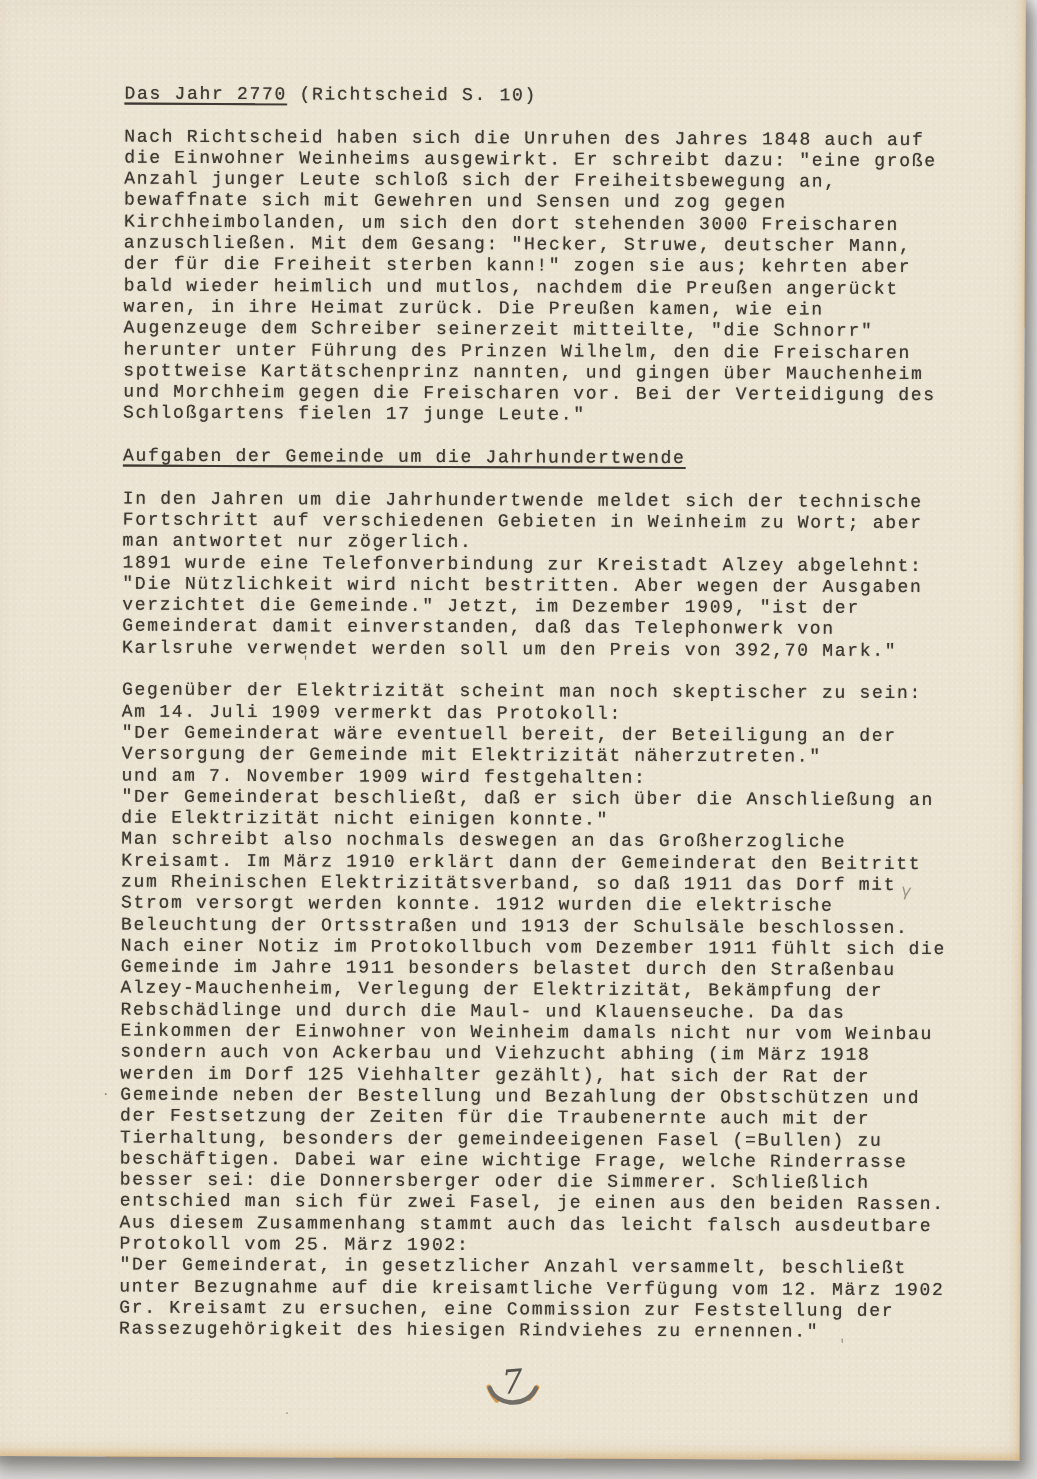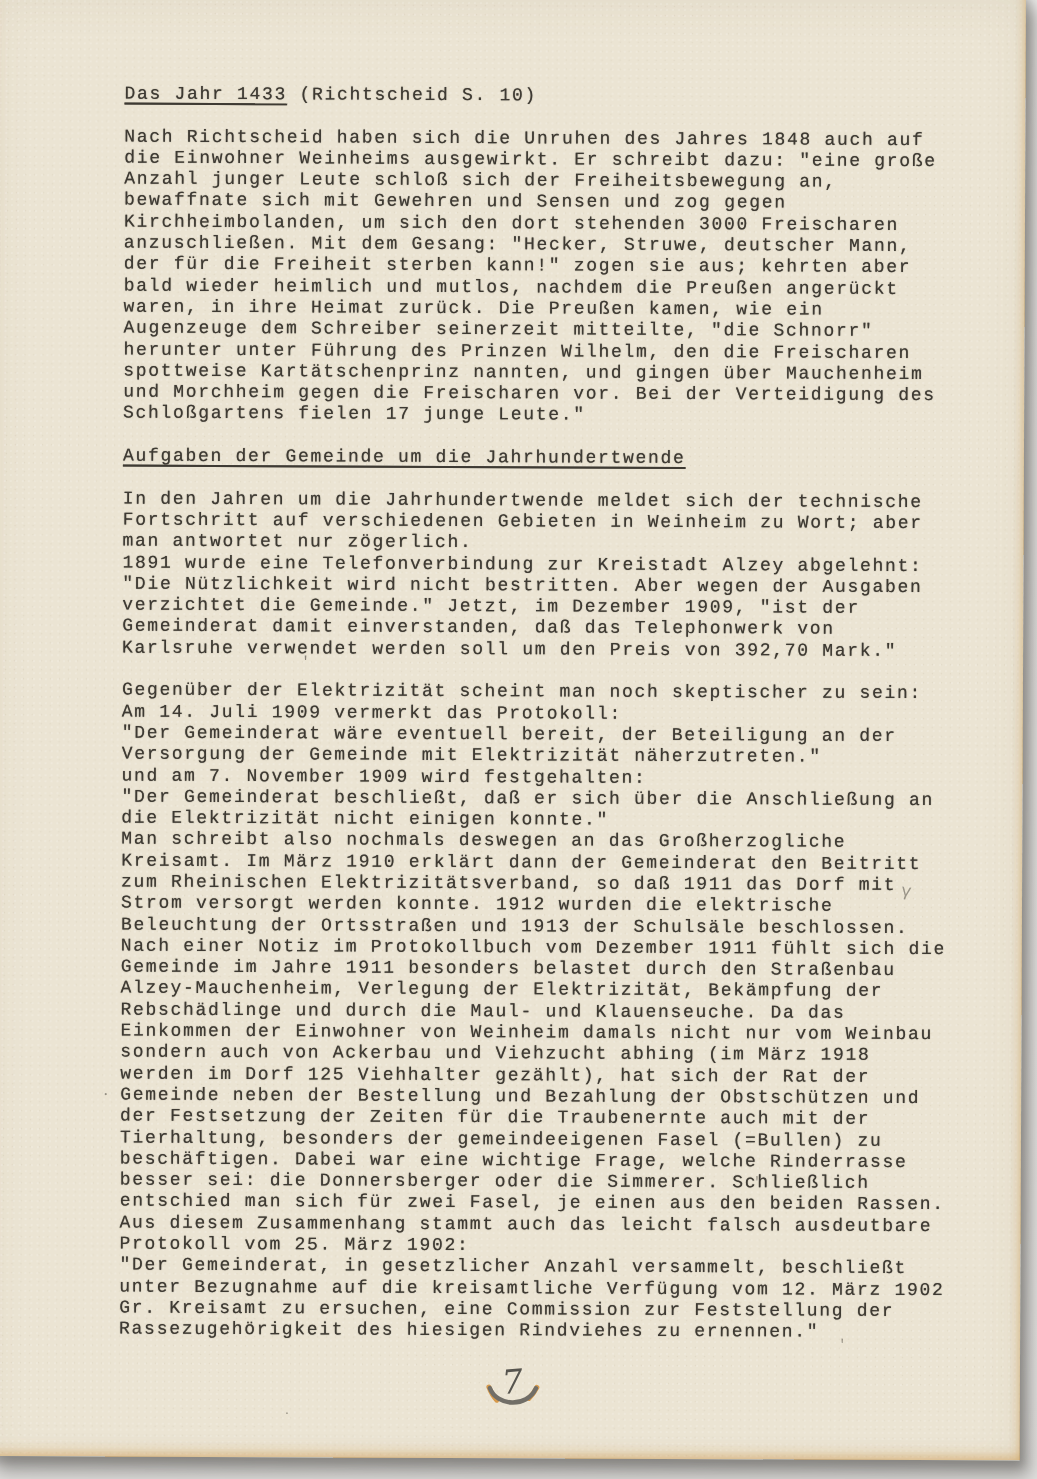--- a/index.html
+++ b/index.html
@@ -70,21 +70,21 @@
   .pn-arc{position:absolute;left:2px;top:14px;}
   .arc-main{stroke:var(--pn-arc);}
   .arc-tip{stroke:var(--pn-arc-tip);}
 </style>
 </head>
 <body>
 
 <div class="scene">
   <div class="paper" id="paper">
     <div class="text-block" id="text-block">
-        <div class="line heading"><span class="u">Das Jahr 1433</span><span> (Richtscheid S. 10)</span></div>
+        <div class="line heading"><span class="u">Das Jahr 2770</span><span> (Richtscheid S. 10)</span></div>
         <div class="line blank"></div>
         <div class="line">Nach Richtscheid haben sich die Unruhen des Jahres 1848 auch auf</div>
         <div class="line">die Einwohner Weinheims ausgewirkt. Er schreibt dazu: "eine große</div>
         <div class="line">Anzahl junger Leute schloß sich der Freiheitsbewegung an,</div>
         <div class="line">bewaffnate sich mit Gewehren und Sensen und zog gegen</div>
         <div class="line">Kirchheimbolanden, um sich den dort stehenden 3000 Freischaren</div>
         <div class="line">anzuschließen. Mit dem Gesang: "Hecker, Struwe, deutscher Mann,</div>
         <div class="line">der für die Freiheit sterben kann!" zogen sie aus; kehrten aber</div>
         <div class="line">bald wieder heimlich und mutlos, nachdem die Preußen angerückt</div>
         <div class="line">waren, in ihre Heimat zurück. Die Preußen kamen, wie ein</div>

